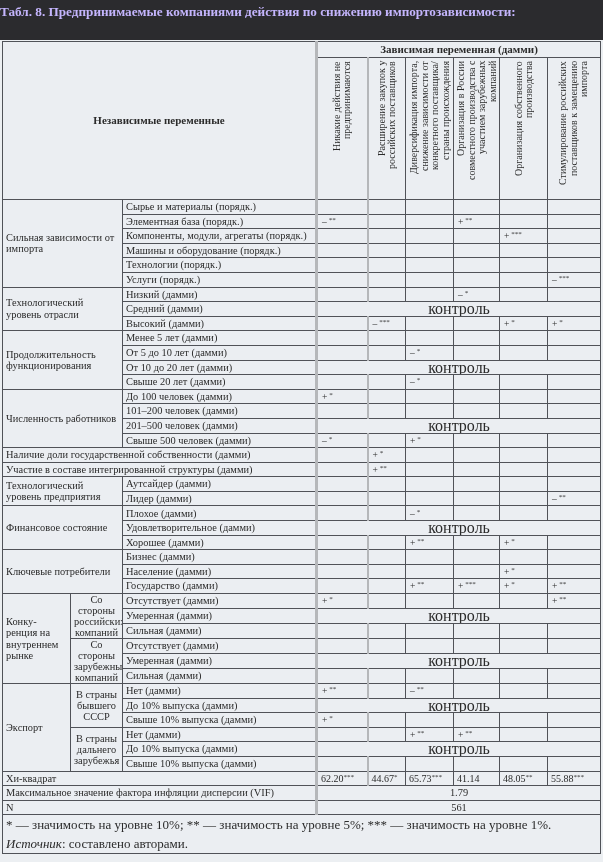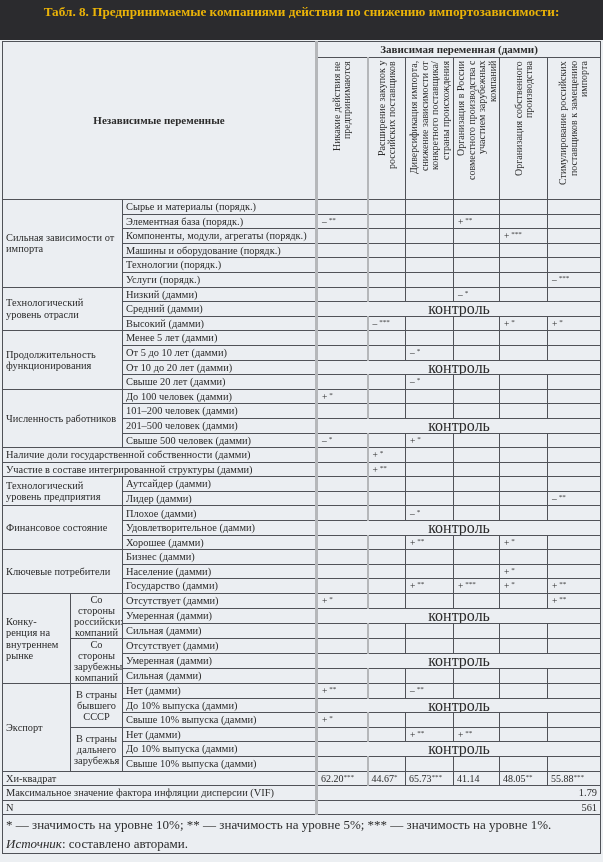--- a/index.html
+++ b/index.html
@@ -5,40 +5,40 @@
   html, body { margin: 0; padding: 0; }
   body {
     width: 603px; height: 862px; overflow: hidden;
     background: #ffffff;
     font-family: "Liberation Serif", "DejaVu Serif", serif;
     color: #2b2b2b;
   }
   .wrap { position: relative; width: 603px; height: 862px; background: #eceff2; }
   .title-bar {
     position: absolute; left: 0; top: 0; width: 603px; height: 40px;
-    background: #2b2b2e; color: #eab308;
+    background: #2b2b2e; color: #c4b5fd;
     font-weight: bold; font-size: 13.2px; line-height: 16px;
-    text-align: center; box-sizing: border-box; padding-top: 4px;
+    box-sizing: border-box; padding-top: 4px;
   }
   .title-bar div { white-space: nowrap; }
   table.t {
     position: absolute; left: 2px; top: 41px; width: 598px;
     border-collapse: collapse; table-layout: fixed;
     font-size: 10.4px; line-height: 11.5px;
     background: #ebeef2;
   }
   table.t td {
     border: 1px solid #505258; padding: 0 3px; vertical-align: middle;
     overflow: hidden; height: 13.6px;
   }
   .c-val { padding-left: 4px !important; font-size: 9.5px; white-space: nowrap; }
   .c-val sup { font-size: 7px; vertical-align: 3px; margin-left: 2px; }
   .sep-l { border-left: 3px solid #b5b7ba !important; }
   .sep-l2 { border-left: 2px solid #b5b7ba !important; }
-  .center { text-align: right; }
+  .center { text-align: center; }
   .hdr-indep { text-align: center; font-weight: bold; font-size: 11px; }
   .hdr-dep { text-align: center; font-weight: bold; font-size: 11px; height: 15px !important; margin-left: 29px; }
   .rot-cell { height: 141px !important; padding: 0 !important; vertical-align: bottom !important; position: relative; }
   .rot {
     position: absolute; left: 50%; bottom: 4px;
     writing-mode: vertical-rl; transform: translateX(-50%) rotate(180deg);
     text-align: right; font-size: 10px; line-height: 10.5px; white-space: normal;
     max-height: 134px;
   }
   .ctrl { text-align: center; font-size: 16px; }

